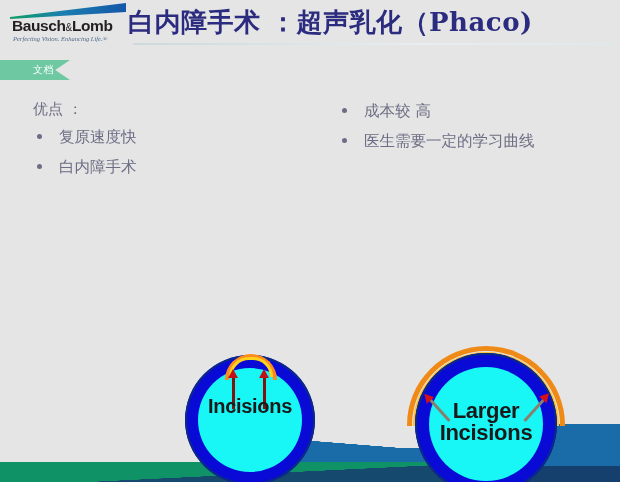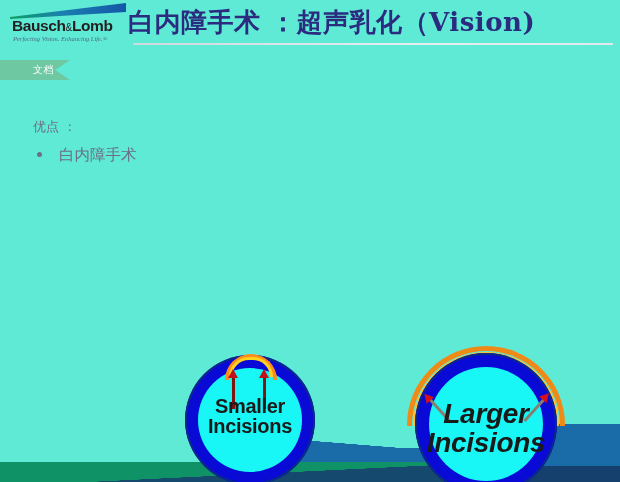--- a/index.html
+++ b/index.html
@@ -1,21 +1,21 @@
 <!DOCTYPE html>
 <html><head>
 <meta charset="utf-8">
 <style>
   html,body{margin:0;padding:0;}
   body{
     width:620px;height:482px;overflow:hidden;position:relative;
     background:#ffffff;
     font-family:"Liberation Sans", sans-serif;
   }
-  #slide{position:absolute;inset:0;width:620px;height:482px;overflow:hidden;background:#5eead4;}
+  #slide{position:absolute;inset:0;width:620px;height:482px;overflow:hidden;background:#e5e5e5;}
 
   
   .band{position:absolute;pointer-events:none;}
   .band-green{
     left:0;top:462px;width:452px;height:20px;background:#0e9266;
   }
   .band-green-slant{
     left:0;top:462px;width:452px;height:22px;
     background:linear-gradient(to bottom right, rgba(0,0,0,0) 55%, #15496e 55.5%);
   }
@@ -71,21 +71,21 @@
     background:#6ec9a3;
     clip-path:polygon(0 0,100% 0,84% 50%,100% 100%,0 100%);
     color:#ffffff;font-size:10px;line-height:20px;text-align:right;
     padding-right:16px;box-sizing:border-box;letter-spacing:0.5px;
   }
 
   
   .col{position:absolute;font-family:"DejaVu Serif", serif;color:#6d6d85;}
   .col-left{left:33px;top:96px;width:300px;}
   .col-right{left:338px;top:96px;width:275px;}
-  .col-head{font-size:13px;line-height:26px;color:#6d6d85;margin-top:18px;}
+  .col-head{font-size:15px;line-height:26px;color:#6d6d85;}
   ul.bullets{list-style:none;margin:3px 0 0 0;padding:0;}
   ul.bullets li{
     position:relative;padding-left:26px;font-size:15.5px;line-height:25px;
     margin-bottom:5px;color:#6d6d85;
   }
   ul.bullets li .dot{
     position:absolute;left:4px;top:9px;width:5px;height:5px;border-radius:50%;
     background:#6d6d85;
   }
 
@@ -108,21 +108,21 @@
   
   #eye-small{left:185px;top:355px;width:130px;height:130px;}
   #eye-small .eye-outer{width:130px;height:130px;}
   #eye-small .eye-inner{left:13px;top:13px;width:104px;height:104px;}
   #eye-small .eye-label{left:0;top:41px;font-size:20px;}
 
   
   #eye-large{left:415px;top:353px;width:142px;height:142px;}
   #eye-large .eye-outer{width:142px;height:142px;}
   #eye-large .eye-inner{left:14px;top:14px;width:114px;height:114px;}
-  #eye-large .eye-label{left:0;top:47px;font-size:28px;font-style:italic;}
+  #eye-large .eye-label{left:0;top:47px;font-size:22px;}
 
   .arc-small{
     position:absolute;left:40px;top:-1px;width:52px;height:26px;
     border:4px solid #ff8c1a;border-bottom:none;
     border-radius:26px 26px 0 0;box-sizing:border-box;
   }
   .arc-small-inner{
     position:absolute;left:44px;top:2px;width:44px;height:20px;
     border:3px solid #ffd21e;border-bottom:none;
     border-radius:22px 22px 0 0;box-sizing:border-box;
@@ -183,44 +183,48 @@
           <stop offset="45%" stop-color="#1b7fb0"></stop>
           <stop offset="100%" stop-color="#1457a8"></stop>
         </linearGradient>
       </defs>
       <polygon points="0,14 116,0 116,9 0,16" fill="url(#wedgeGrad)"></polygon>
     </svg>
     <div class="logo-name"><span>Bausch</span><span class="amp">&amp;</span><span>Lomb</span></div>
     <div class="logo-tag">Perfecting Vision. Enhancing Life.®</div>
   </div>
 
-  <div class="slide-title">白内障手术 ：超声乳化（Vision)</div>
+  <div class="slide-title">白内障手术 ：超声乳化（Phaco)</div>
   <div class="title-rule"></div>
 
   <div class="ribbon">文档</div>
 
   <div class="col col-left">
     <div class="col-head">优点 ：</div>
     <ul class="bullets">
+      <li><span class="dot"></span><span>复原速度快</span></li>
       <li><span class="dot"></span><span>白内障手术</span></li>
     </ul>
   </div>
 
   <div class="col col-right">
+    <ul class="bullets">
+      <li><span class="dot"></span><span>成本较 高</span></li>
+      <li><span class="dot"></span><span>医生需要一定的学习曲线</span></li>
+    </ul>
   </div>
 
   <div class="eye" id="eye-small">
     <div class="eye-outer"></div>
     <div class="eye-inner"></div>
     <div class="arc-small"></div>
     <div class="arc-small-inner"></div>
     <div class="arrow-up" id="arrow-small-l"></div>
     <div class="arrow-up" id="arrow-small-r"></div>
     <div class="eye-label">
-      <div>Smaller</div>
       <div>Incisions</div>
     </div>
   </div>
 
   <div class="eye" id="eye-large">
     <div class="arc-large"></div>
     <div class="arc-large-inner"></div>
     <div class="eye-outer"></div>
     <div class="eye-inner"></div>
     <div class="arrow-diag" id="arrow-large-l"></div>

